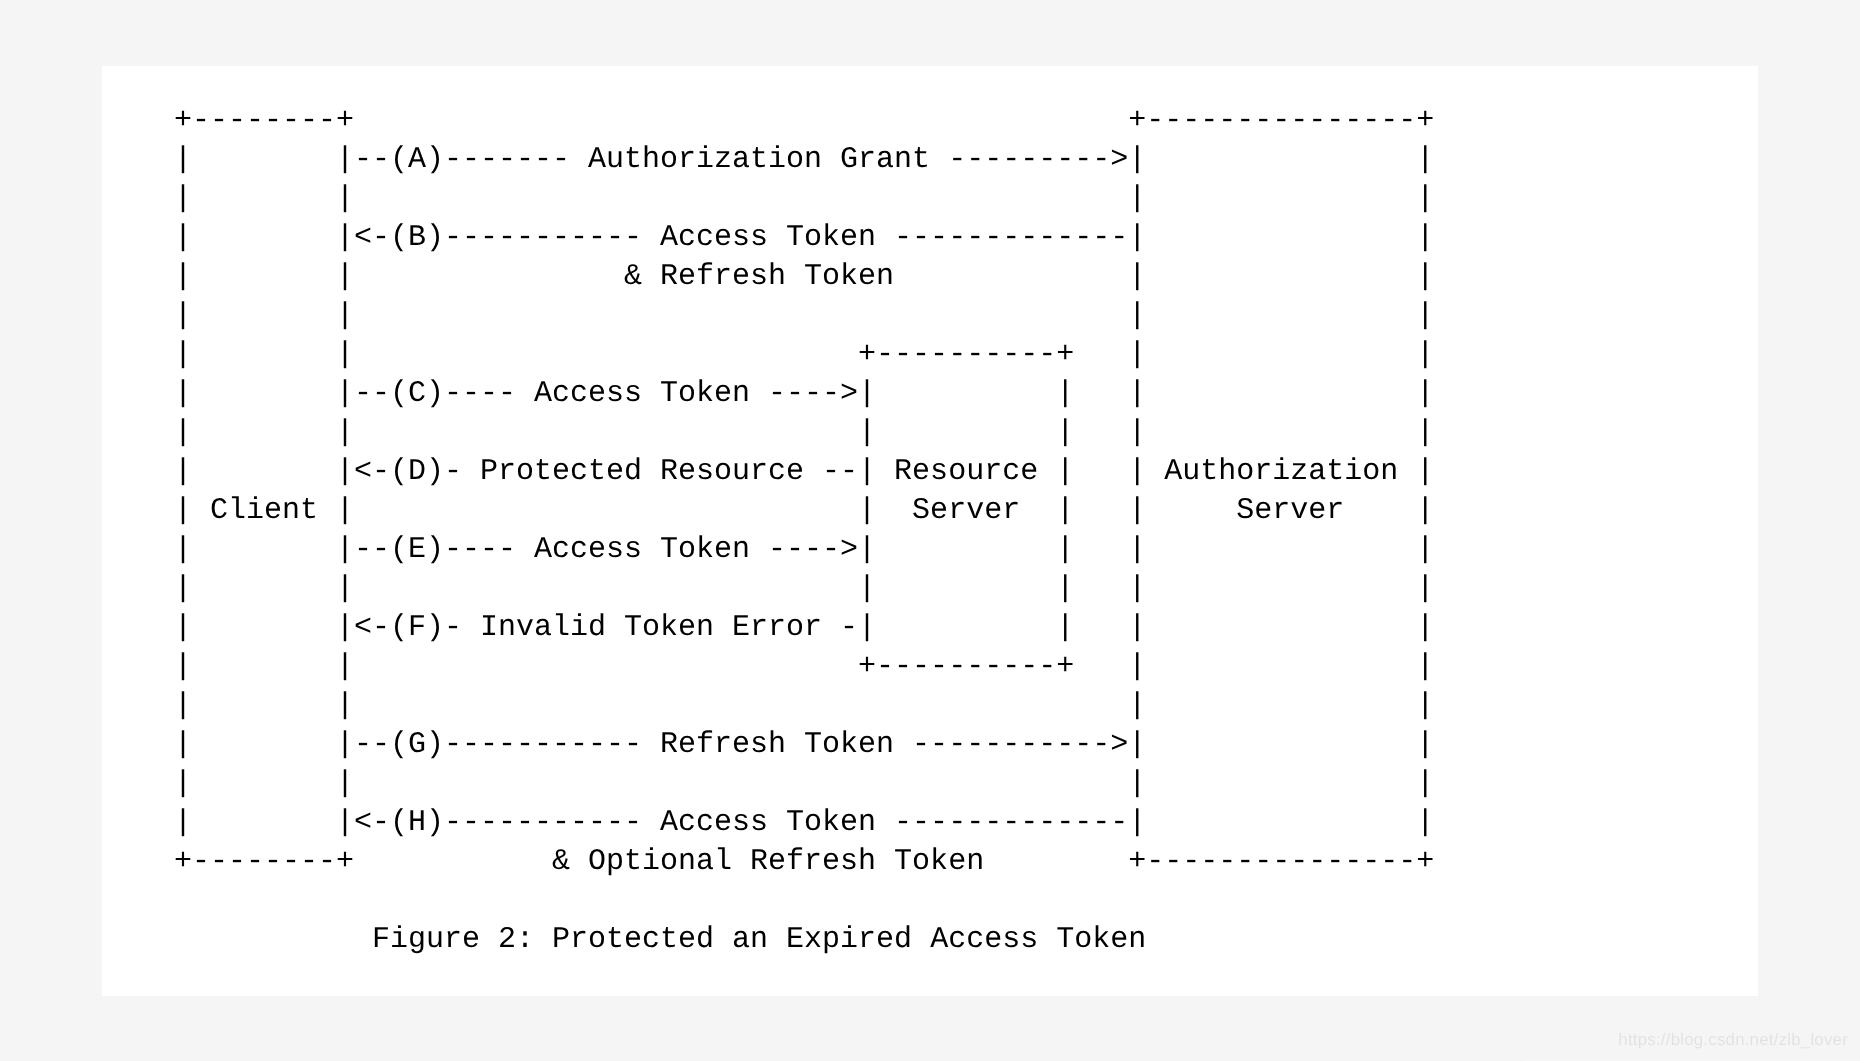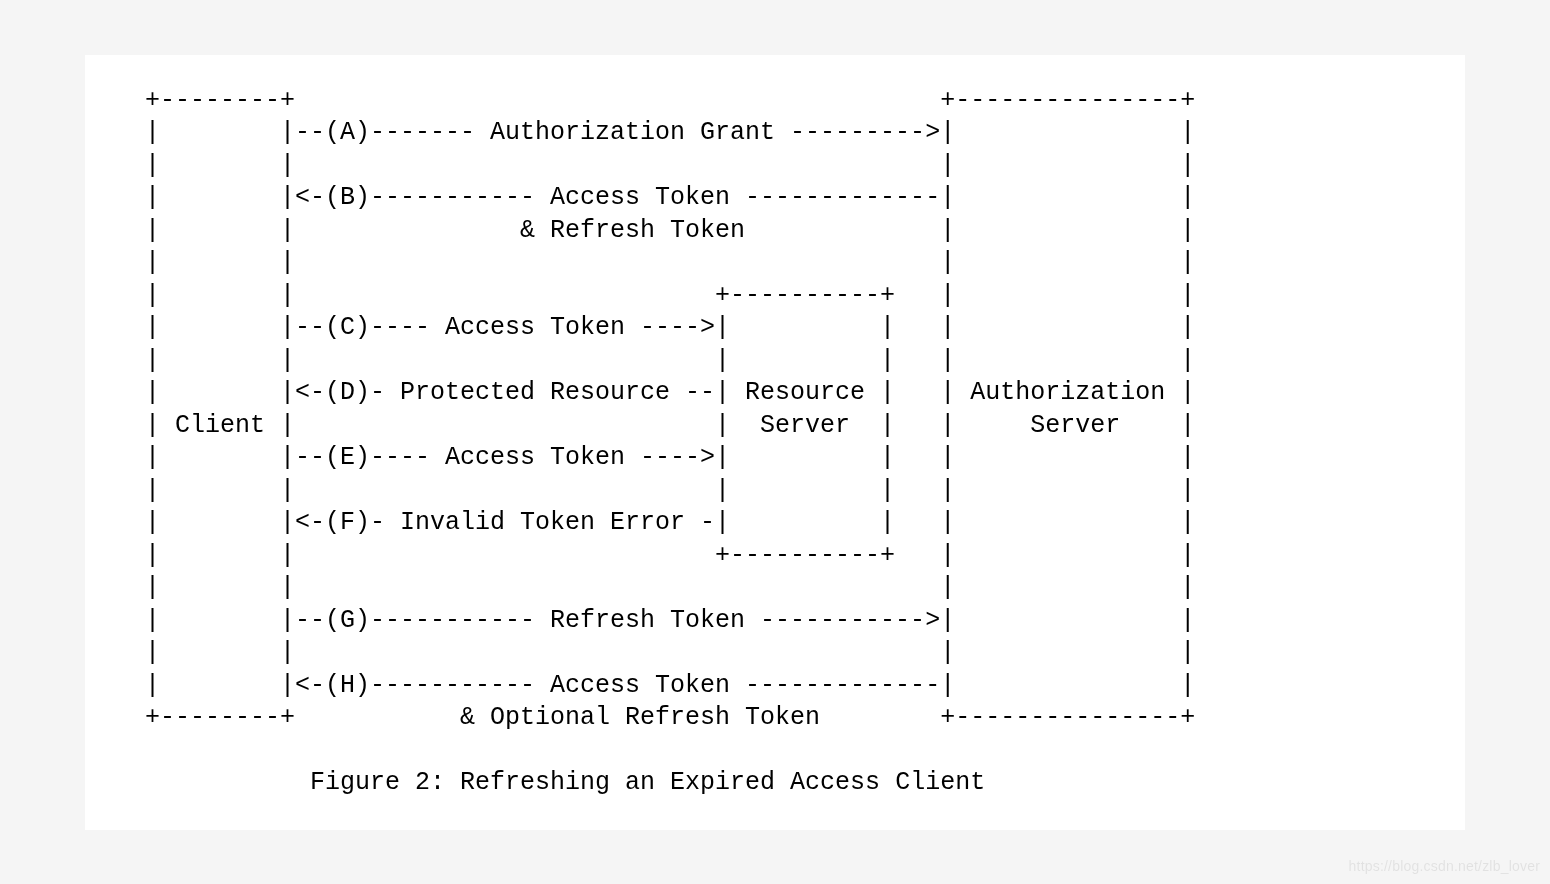--- a/index.html
+++ b/index.html
@@ -55,16 +55,16 @@
 |        |--(E)---- Access Token ----&gt;|          |   |               |
 |        |                            |          |   |               |
 |        |&lt;-(F)- Invalid Token Error -|          |   |               |
 |        |                            +----------+   |               |
 |        |                                           |               |
 |        |--(G)----------- Refresh Token -----------&gt;|               |
 |        |                                           |               |
 |        |&lt;-(H)----------- Access Token -------------|               |
 +--------+           &amp; Optional Refresh Token        +---------------+</span>
 
-           <span>Figure 2: Refreshing an Expired Access Client</span></pre>
+           <span>Figure 2: Protected an Expired Access Token</span></pre>
 </div>
 
 <div class="watermark">https://blog.csdn.net/zlb_lover</div>
 
 </body></html>

